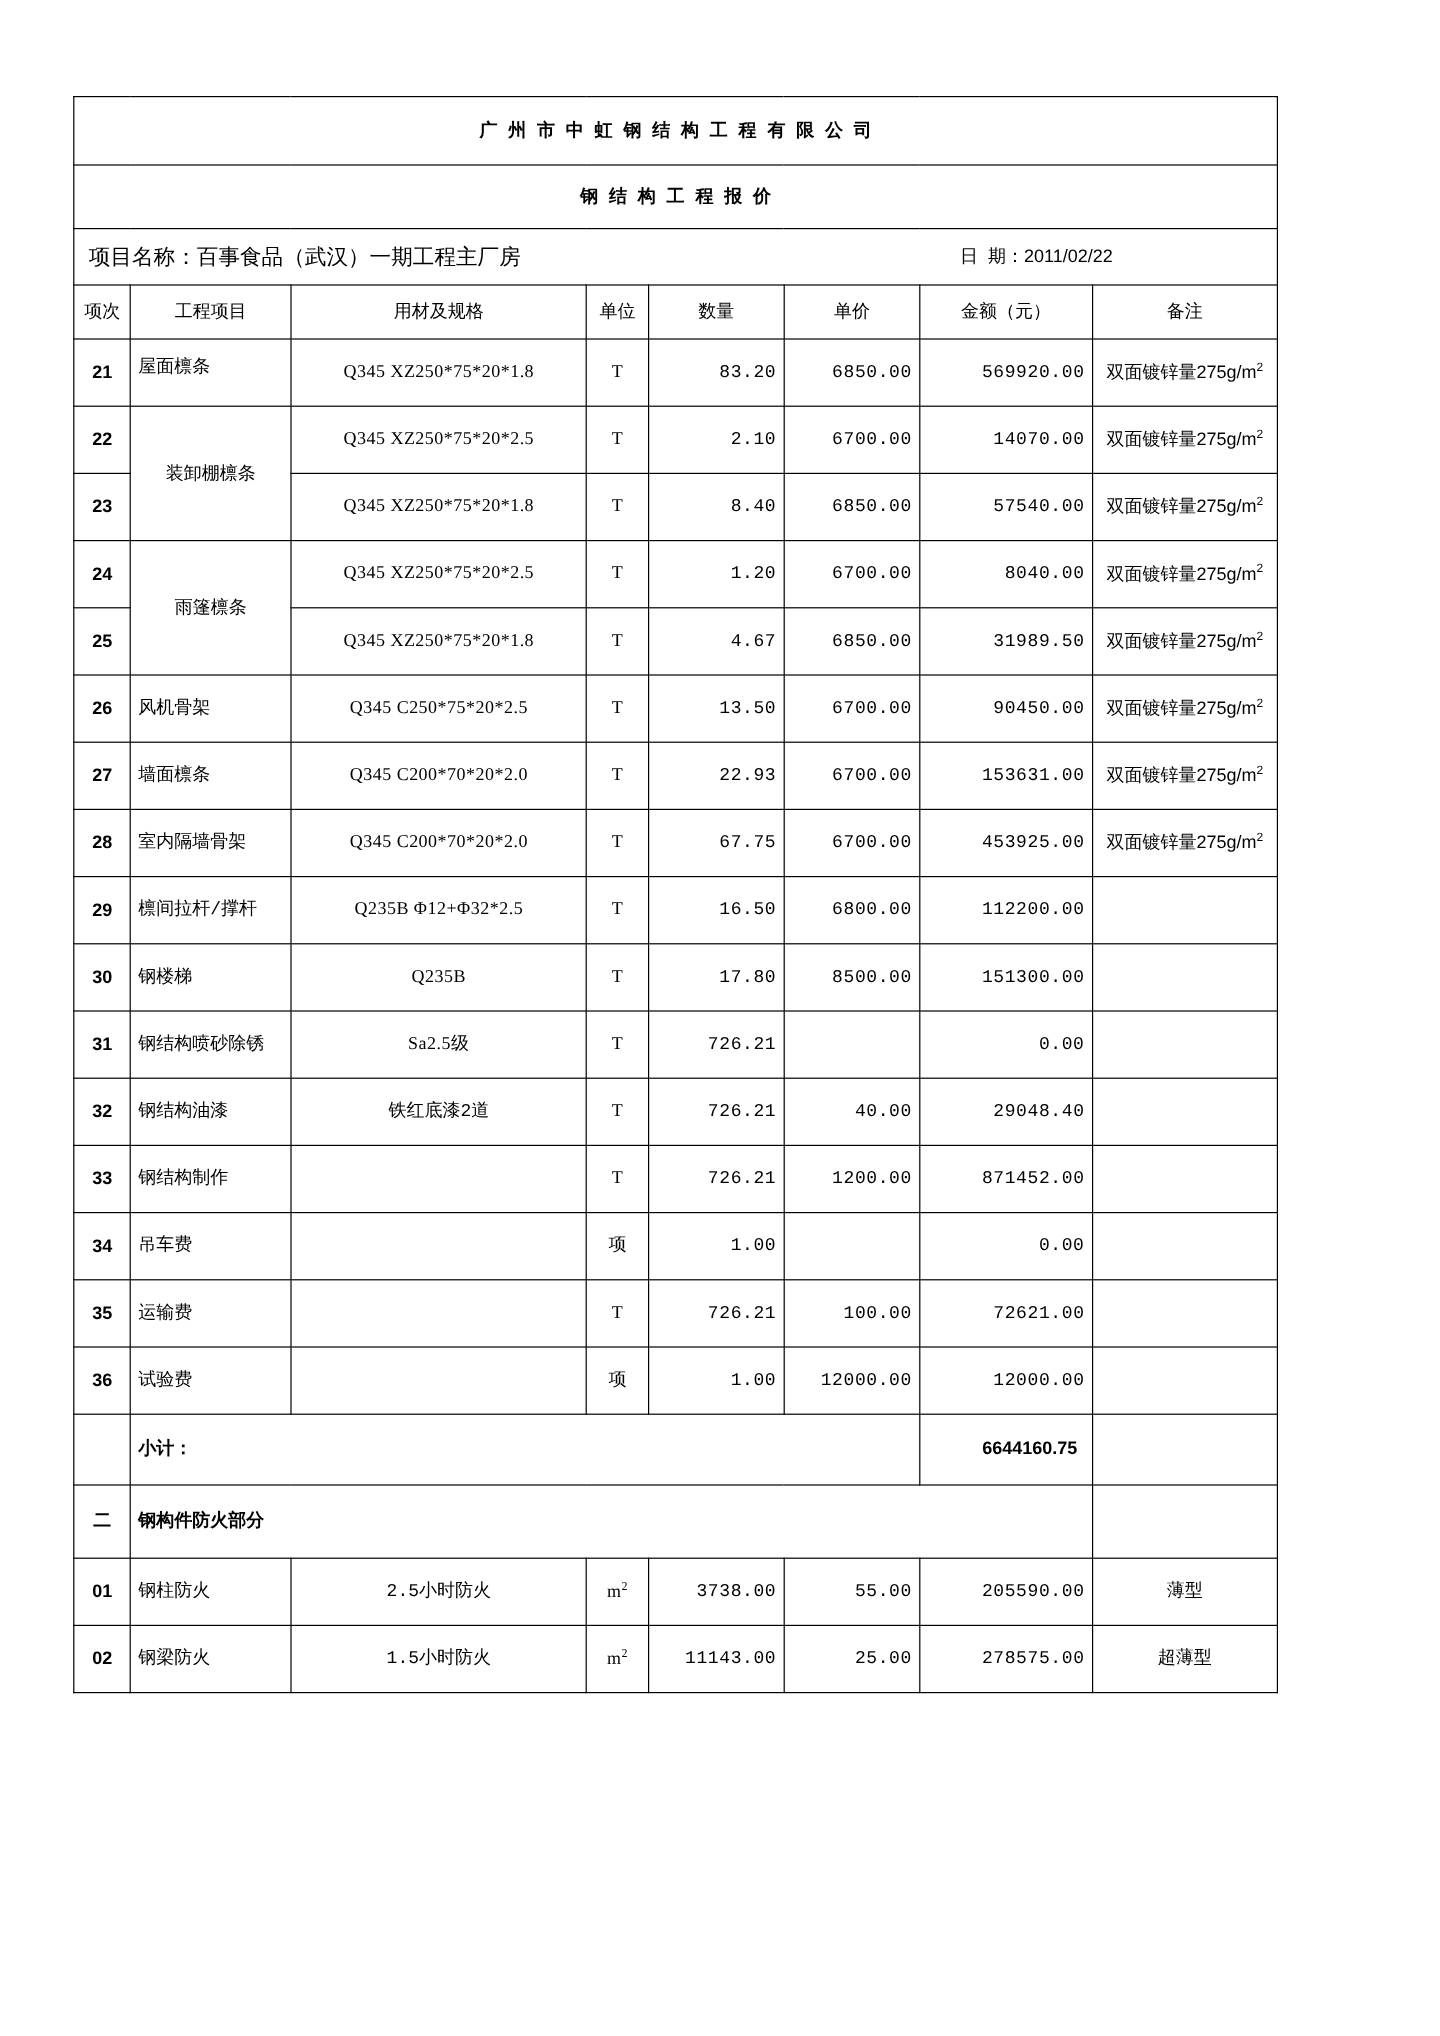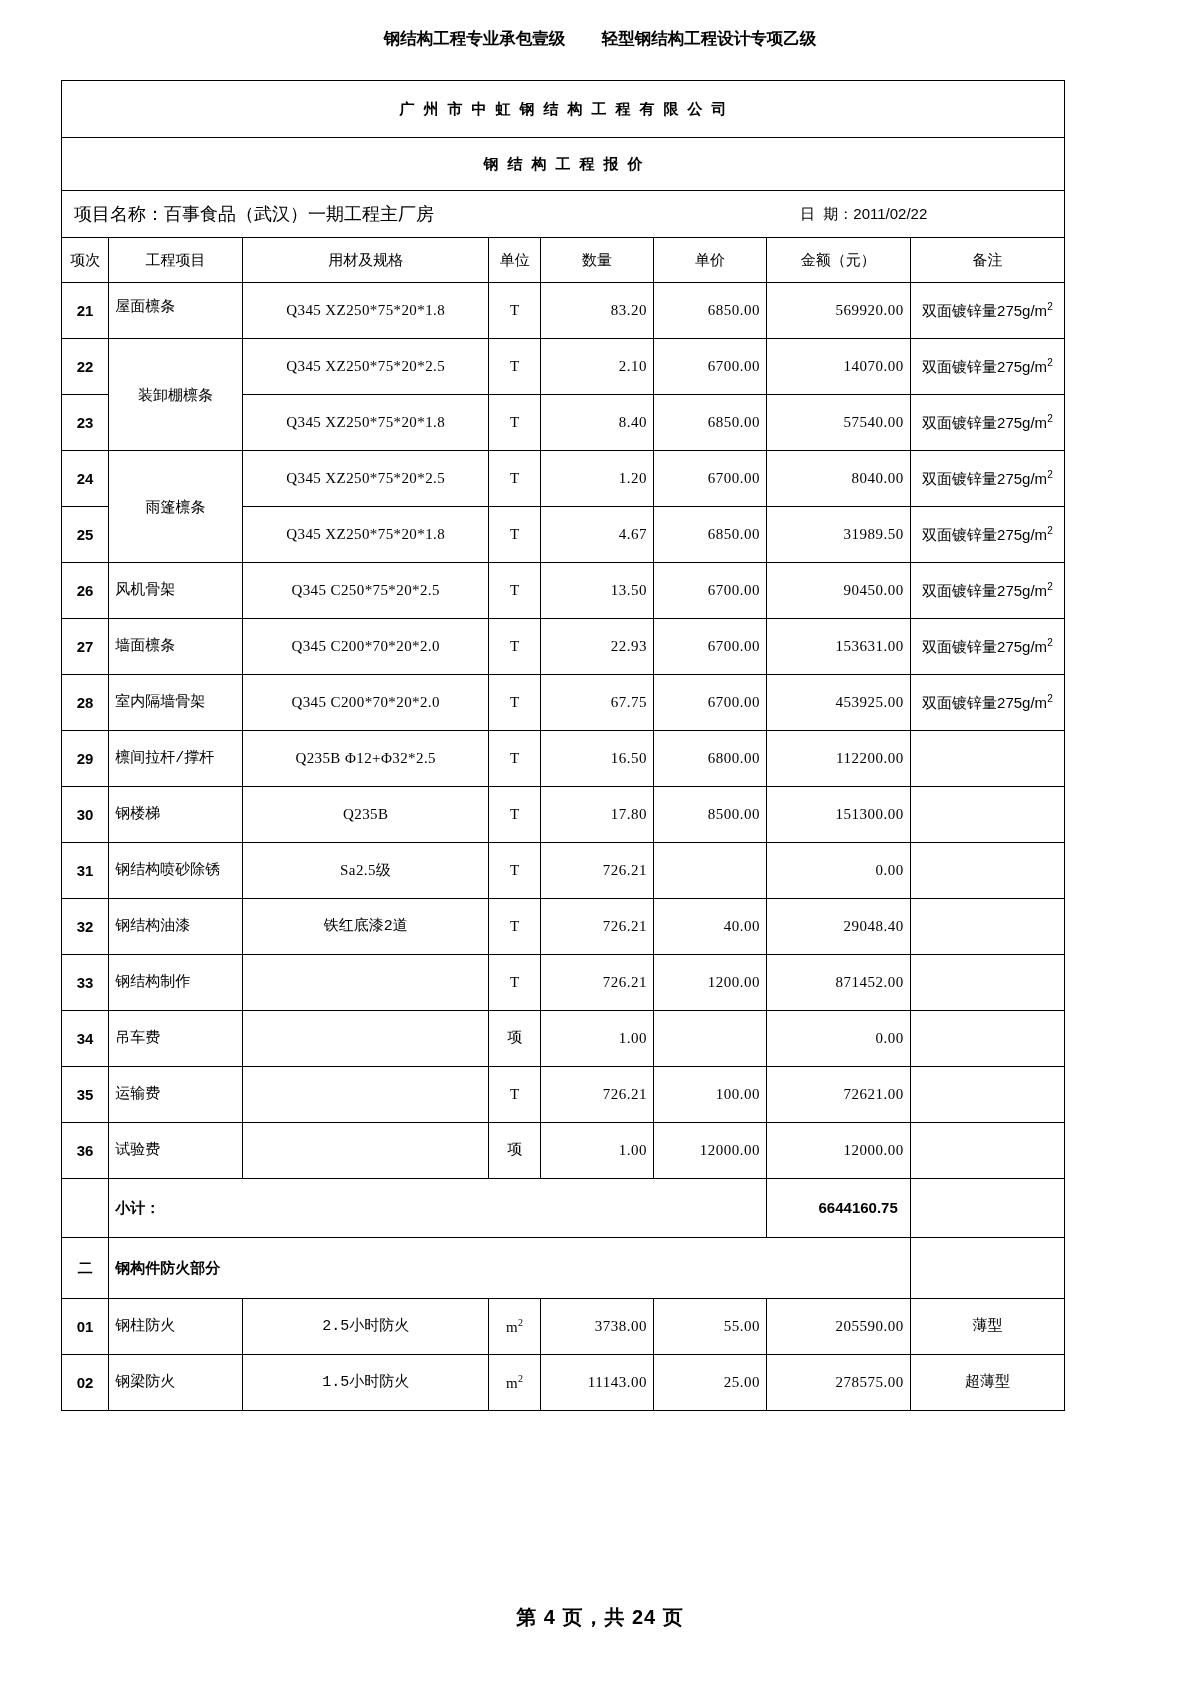--- a/index.html
+++ b/index.html
@@ -102,21 +102,21 @@
     border-top:1.4px solid #000;
     border-bottom:1.4px solid #000;
   }
 
   .row-data td{height:55px;}
   .mono{
     font-family:"Liberation Serif","DejaVu Serif",serif;
     letter-spacing:0.4px;
     margin-top:22px;
   }
-  .num{font-family:Liberation Serif, serif;letter-spacing:0.5px;}
+  .num{font-family:Liberation Mono, monospace;letter-spacing:0.5px;}
   .idxnum{font-family:"Liberation Sans","DejaVu Sans",sans-serif;font-weight:700;font-size:15px;}
   .han{font-family:Liberation Mono, monospace;font-size:15px;}
   .note-cell{
     font-family:"Liberation Sans","DejaVu Sans",sans-serif;
     font-size:14px;
     white-space:nowrap;
     text-align:center;
     overflow:visible;
   }
   .note-cell sup{font-size:10px;vertical-align:super;}
@@ -166,21 +166,20 @@
     font-size:20px;
     letter-spacing:1px;
     white-space:pre;
   }
 </style>
 </head>
 <body>
 
 <div class="page">
 
-  <div class="doc-header">钢结构工程专业承包壹级        轻型钢结构工程设计专项乙级</div>
 
   <div class="table-wrap">
     <table class="qt">
       <colgroup>
         <col style="width:46px">
           <col style="width:130px">
           <col style="width:240px">
         <col style="width:50px">
           <col style="width:110px">
           <col style="width:110px">
@@ -413,15 +412,14 @@
           <td class="c-qty num">11143.00</td>
           <td class="c-price num price-hl">25.00</td>
           <td class="c-amt num">278575.00</td>
           <td class="c-note han">超薄型</td>
         </tr>
 
       </tbody>
     </table>
   </div>
 
-  <div class="doc-footer">第 4 页，共 24 页</div>
 
 </div>
 
 </body></html>

